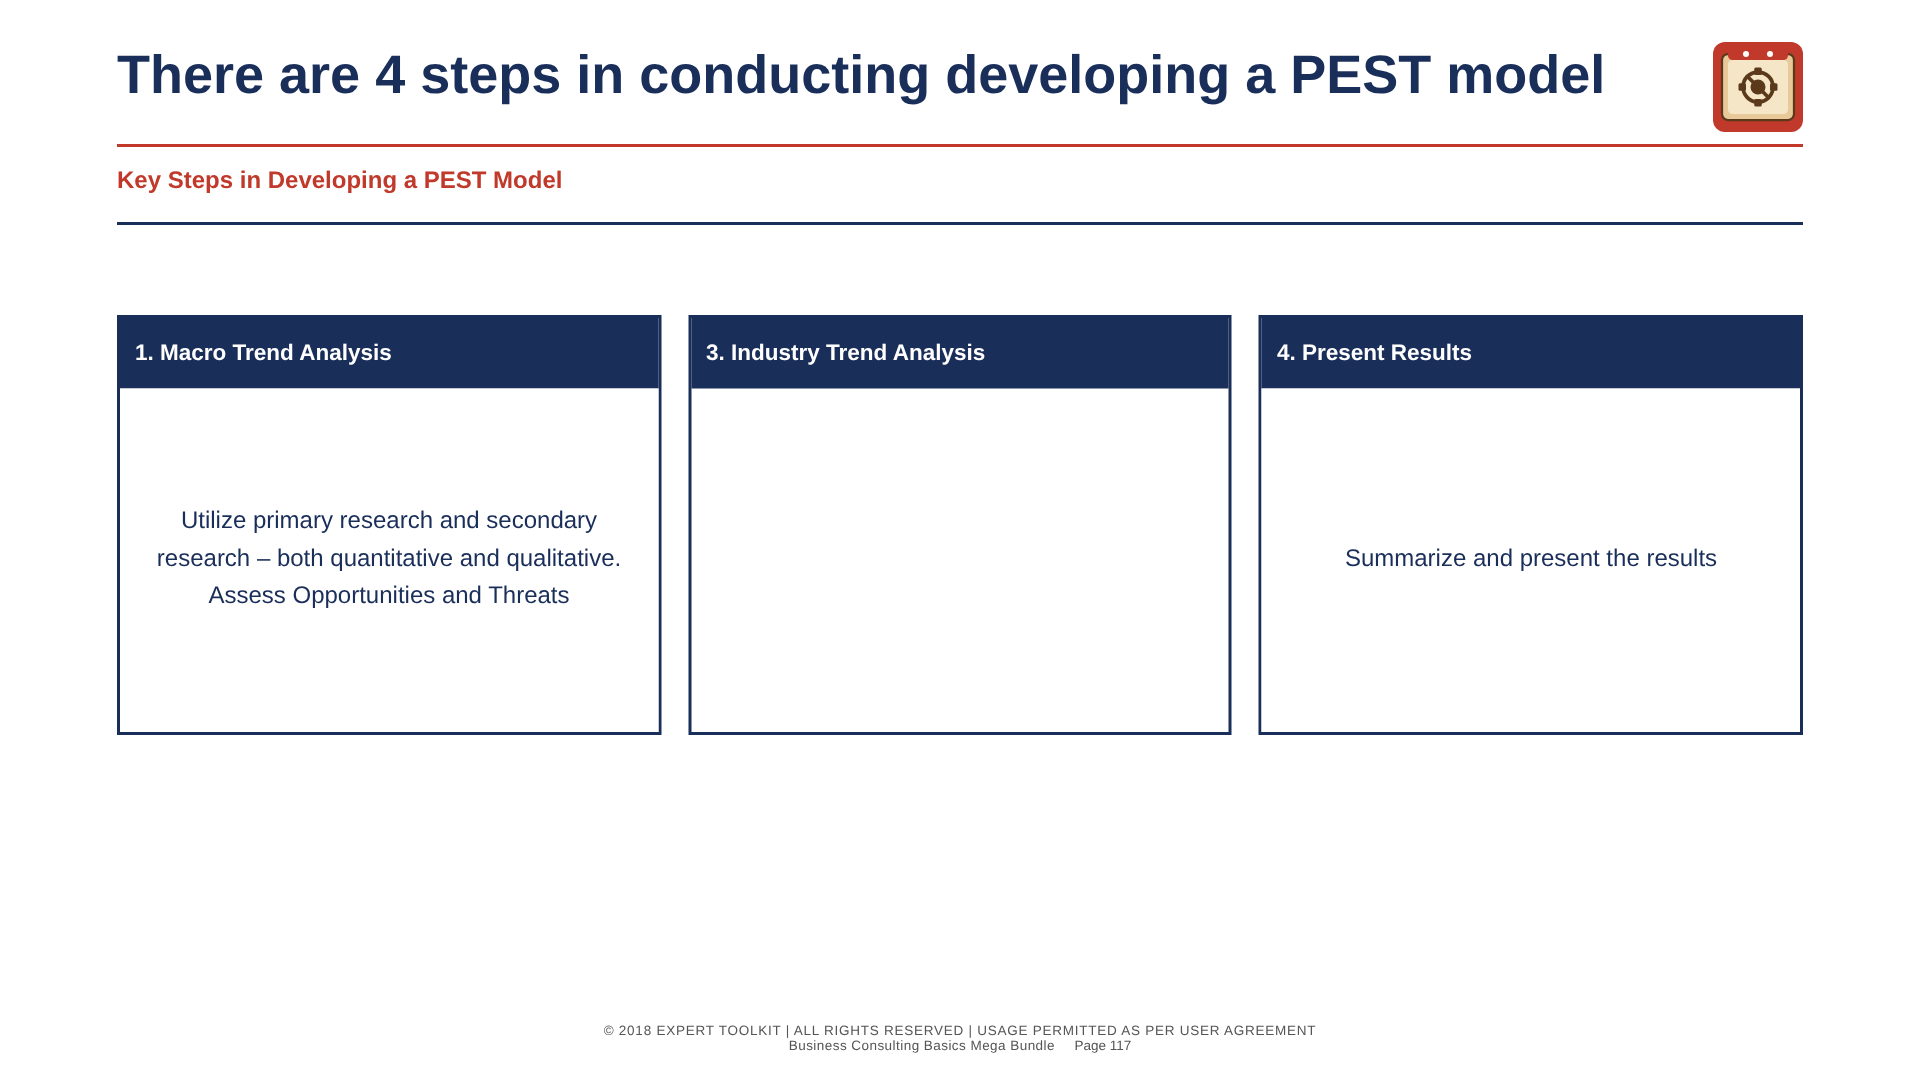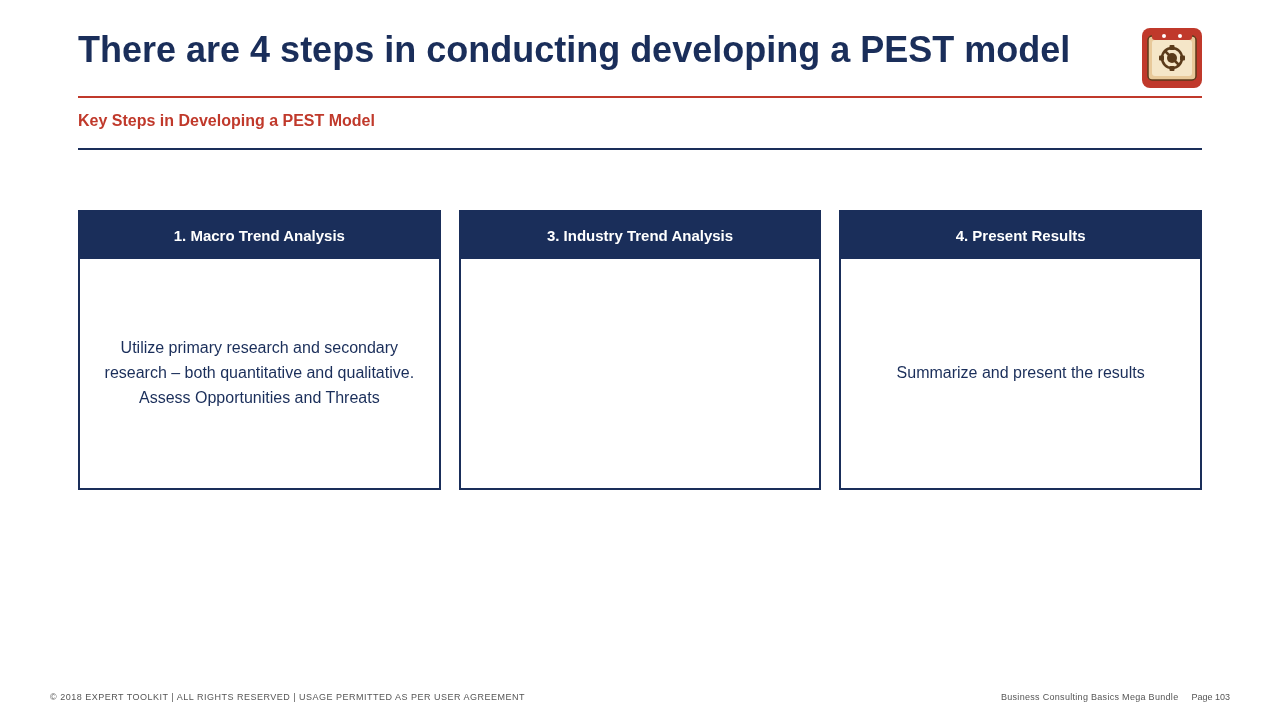--- a/index.html
+++ b/index.html
@@ -80,21 +80,21 @@
       flex: 1;
       border: 2px solid #1a2e5a;
       display: flex;
       flex-direction: column;
       min-height: 280px;
     }
 
     .step-header {
       background: #1a2e5a;
       color: #ffffff;
-      text-align: center;
+      text-align: left;
       font-size: 15px;
       font-weight: bold;
       padding: 14px 10px;
       line-height: 1.3;
     }
 
     .step-body {
       background: #ffffff;
       flex: 1;
       display: flex;
@@ -112,20 +112,21 @@
 
     
     .footer {
       position: absolute;
       bottom: 18px;
       left: 50px;
       right: 50px;
       display: flex;
       align-items: center;
       justify-content: space-between;
+      flex-direction: column;
     }
 
     .footer-left {
       font-size: 9px;
       color: #555555;
       letter-spacing: 0.5px;
       text-transform: uppercase;
     }
 
     .footer-right {
@@ -205,17 +206,17 @@
         <p>Summarize and present the results</p>
       </div>
     </div>
 
   </div>
 
   <div class="footer">
     <span class="footer-left">© 2018 EXPERT TOOLKIT | ALL RIGHTS RESERVED | USAGE PERMITTED AS PER USER AGREEMENT</span>
     <div class="footer-right">
       <span class="footer-brand">Business Consulting Basics Mega Bundle</span>
-      <span class="footer-page">Page 103</span>
+      <span class="footer-page">Page 117</span>
     </div>
   </div>
 
 </div>
 
 </body></html>

